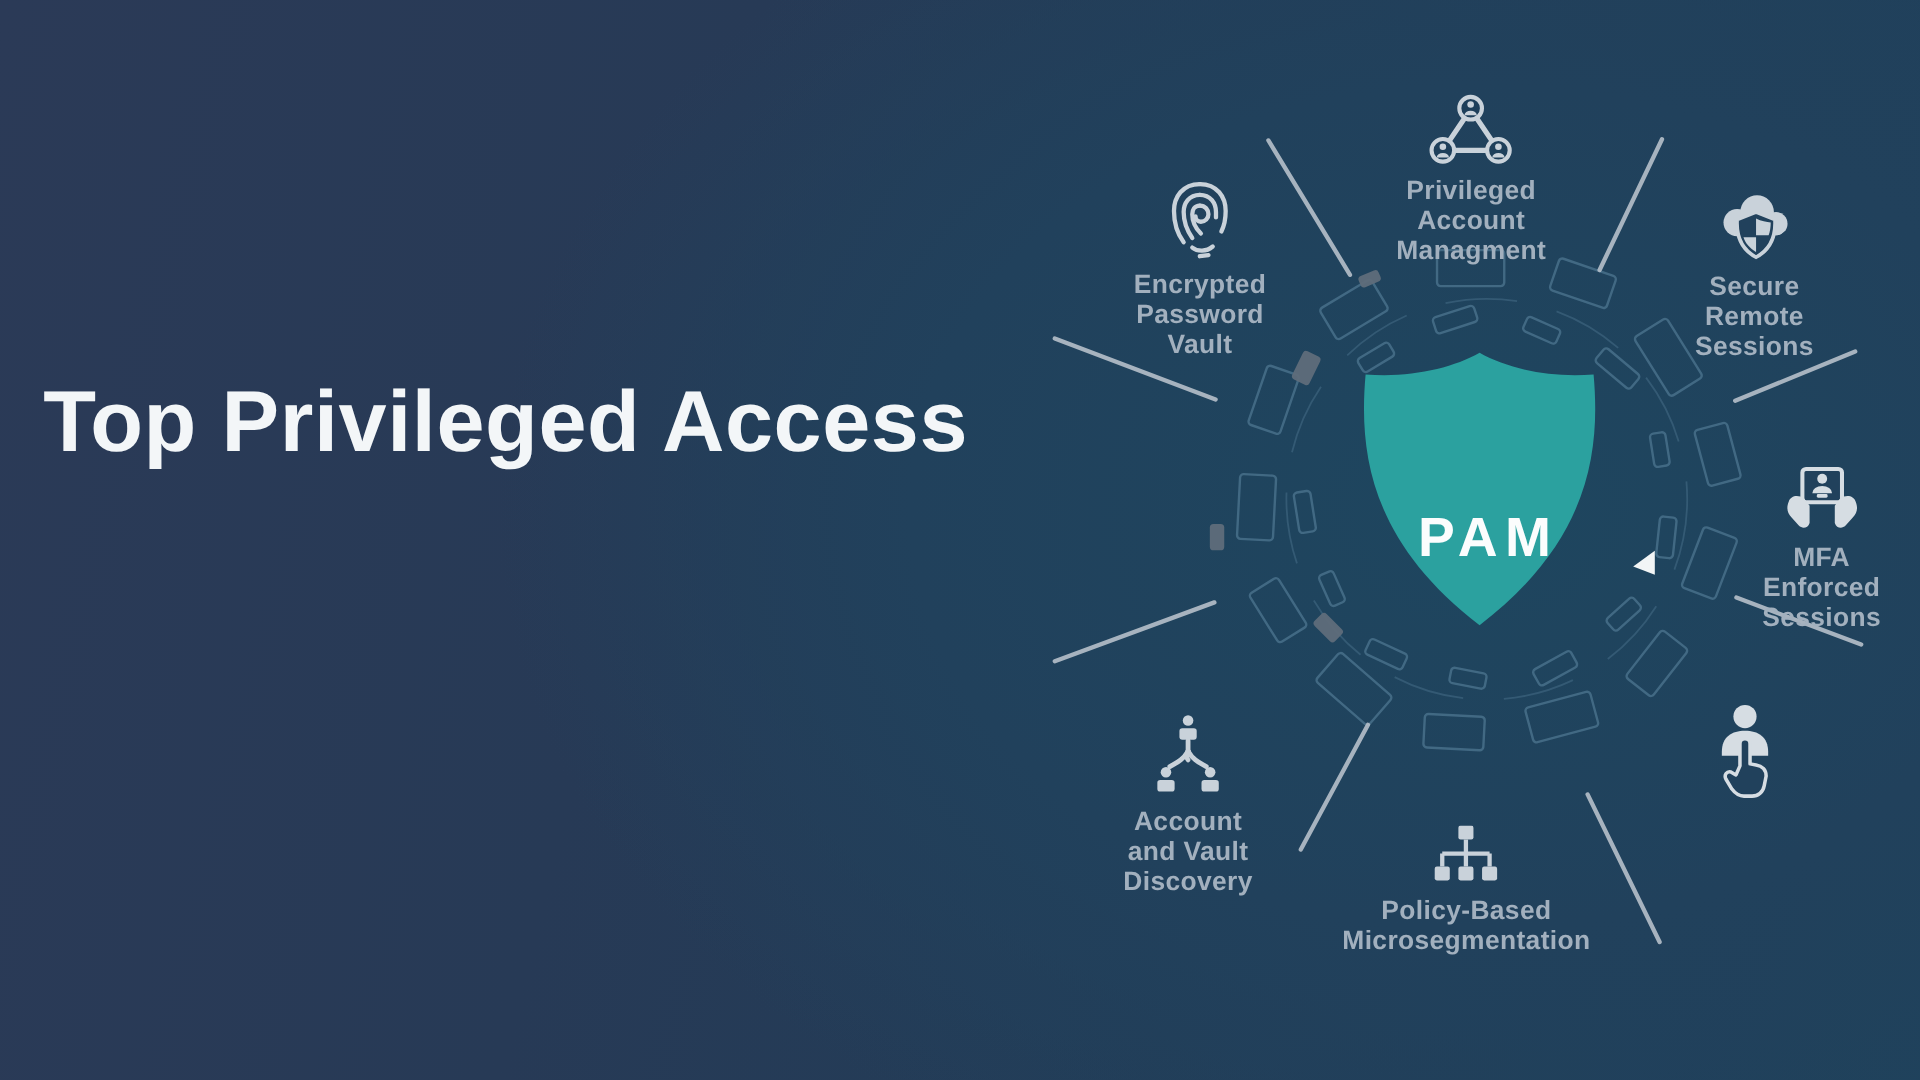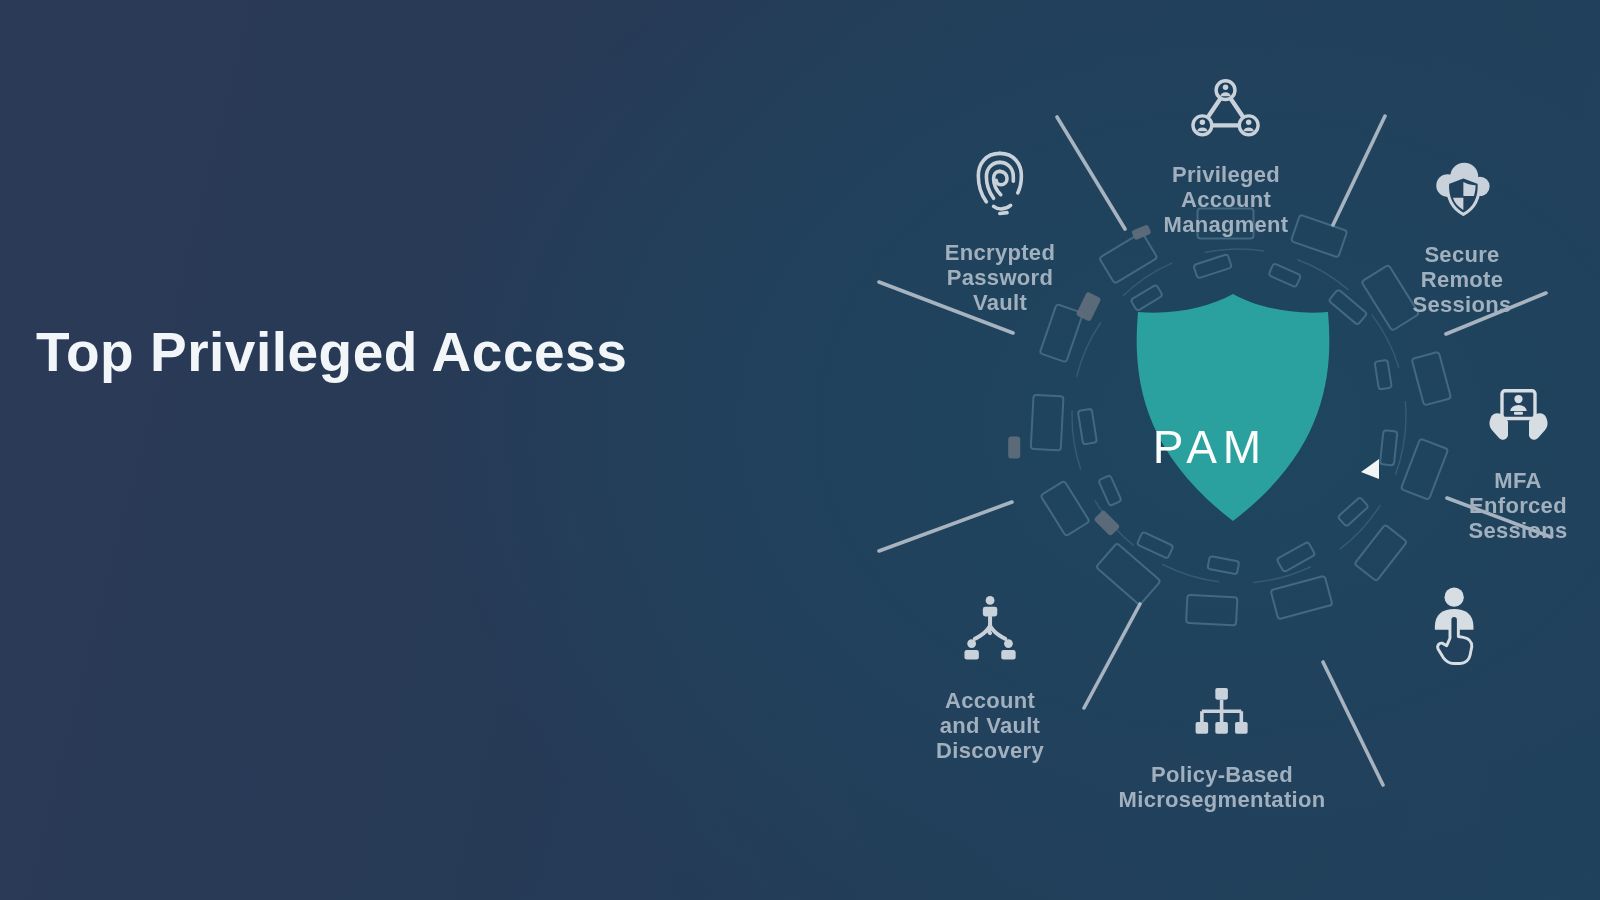--- a/index.html
+++ b/index.html
@@ -7,41 +7,41 @@
     position:relative;
     width:1600px;height:900px;
     overflow:hidden;
     font-family:"Liberation Sans","DejaVu Sans",sans-serif;
     background:
       radial-gradient(1050px 780px at 77% 47%, #1e465f 0%, #21415c 45%, rgba(33,63,90,0) 78%),
       linear-gradient(104deg, #2b3a57 0%, #273a56 35%, #223d58 65%, #1f425c 100%);
   }
   .title{
     position:absolute;left:36px;top:312px;margin:0;
-    font-size:55px;font-weight:700;line-height:81px;
+    font-size:72px;font-weight:700;line-height:81px;
     color:#f3f6f8;letter-spacing:0.5px;
   }
   .title span{display:block;}
   .node{
     position:absolute;
     display:flex;flex-direction:column;align-items:center;
     transform:translateX(-50%);
     width:max-content;
   }
   .node .icon{display:block;}
   .node-label{
-    margin-top:22px;
+    margin-top:6px;
     font-size:22px;font-weight:700;line-height:25px;
     color:#a2b0be;text-align:center;letter-spacing:0.3px;
   }
   .node-label span{display:block;}
   .pam-label{
-    position:absolute;left:1207px;top:447px;
+    position:absolute;left:1237px;top:447px;
     transform:translate(-50%,-50%);
-    font-size:46px;font-weight:400;color:#fbfdfd;
+    font-size:46px;font-weight:700;color:#fbfdfd;
     letter-spacing:6px;text-indent:6px;
   }
   #diagram{position:absolute;left:0;top:0;}
 </style>
 </head>
 <body>
 
 <div class="stage">
 
   <svg id="diagram" width="1600" height="900" viewBox="0 0 1600 900">

